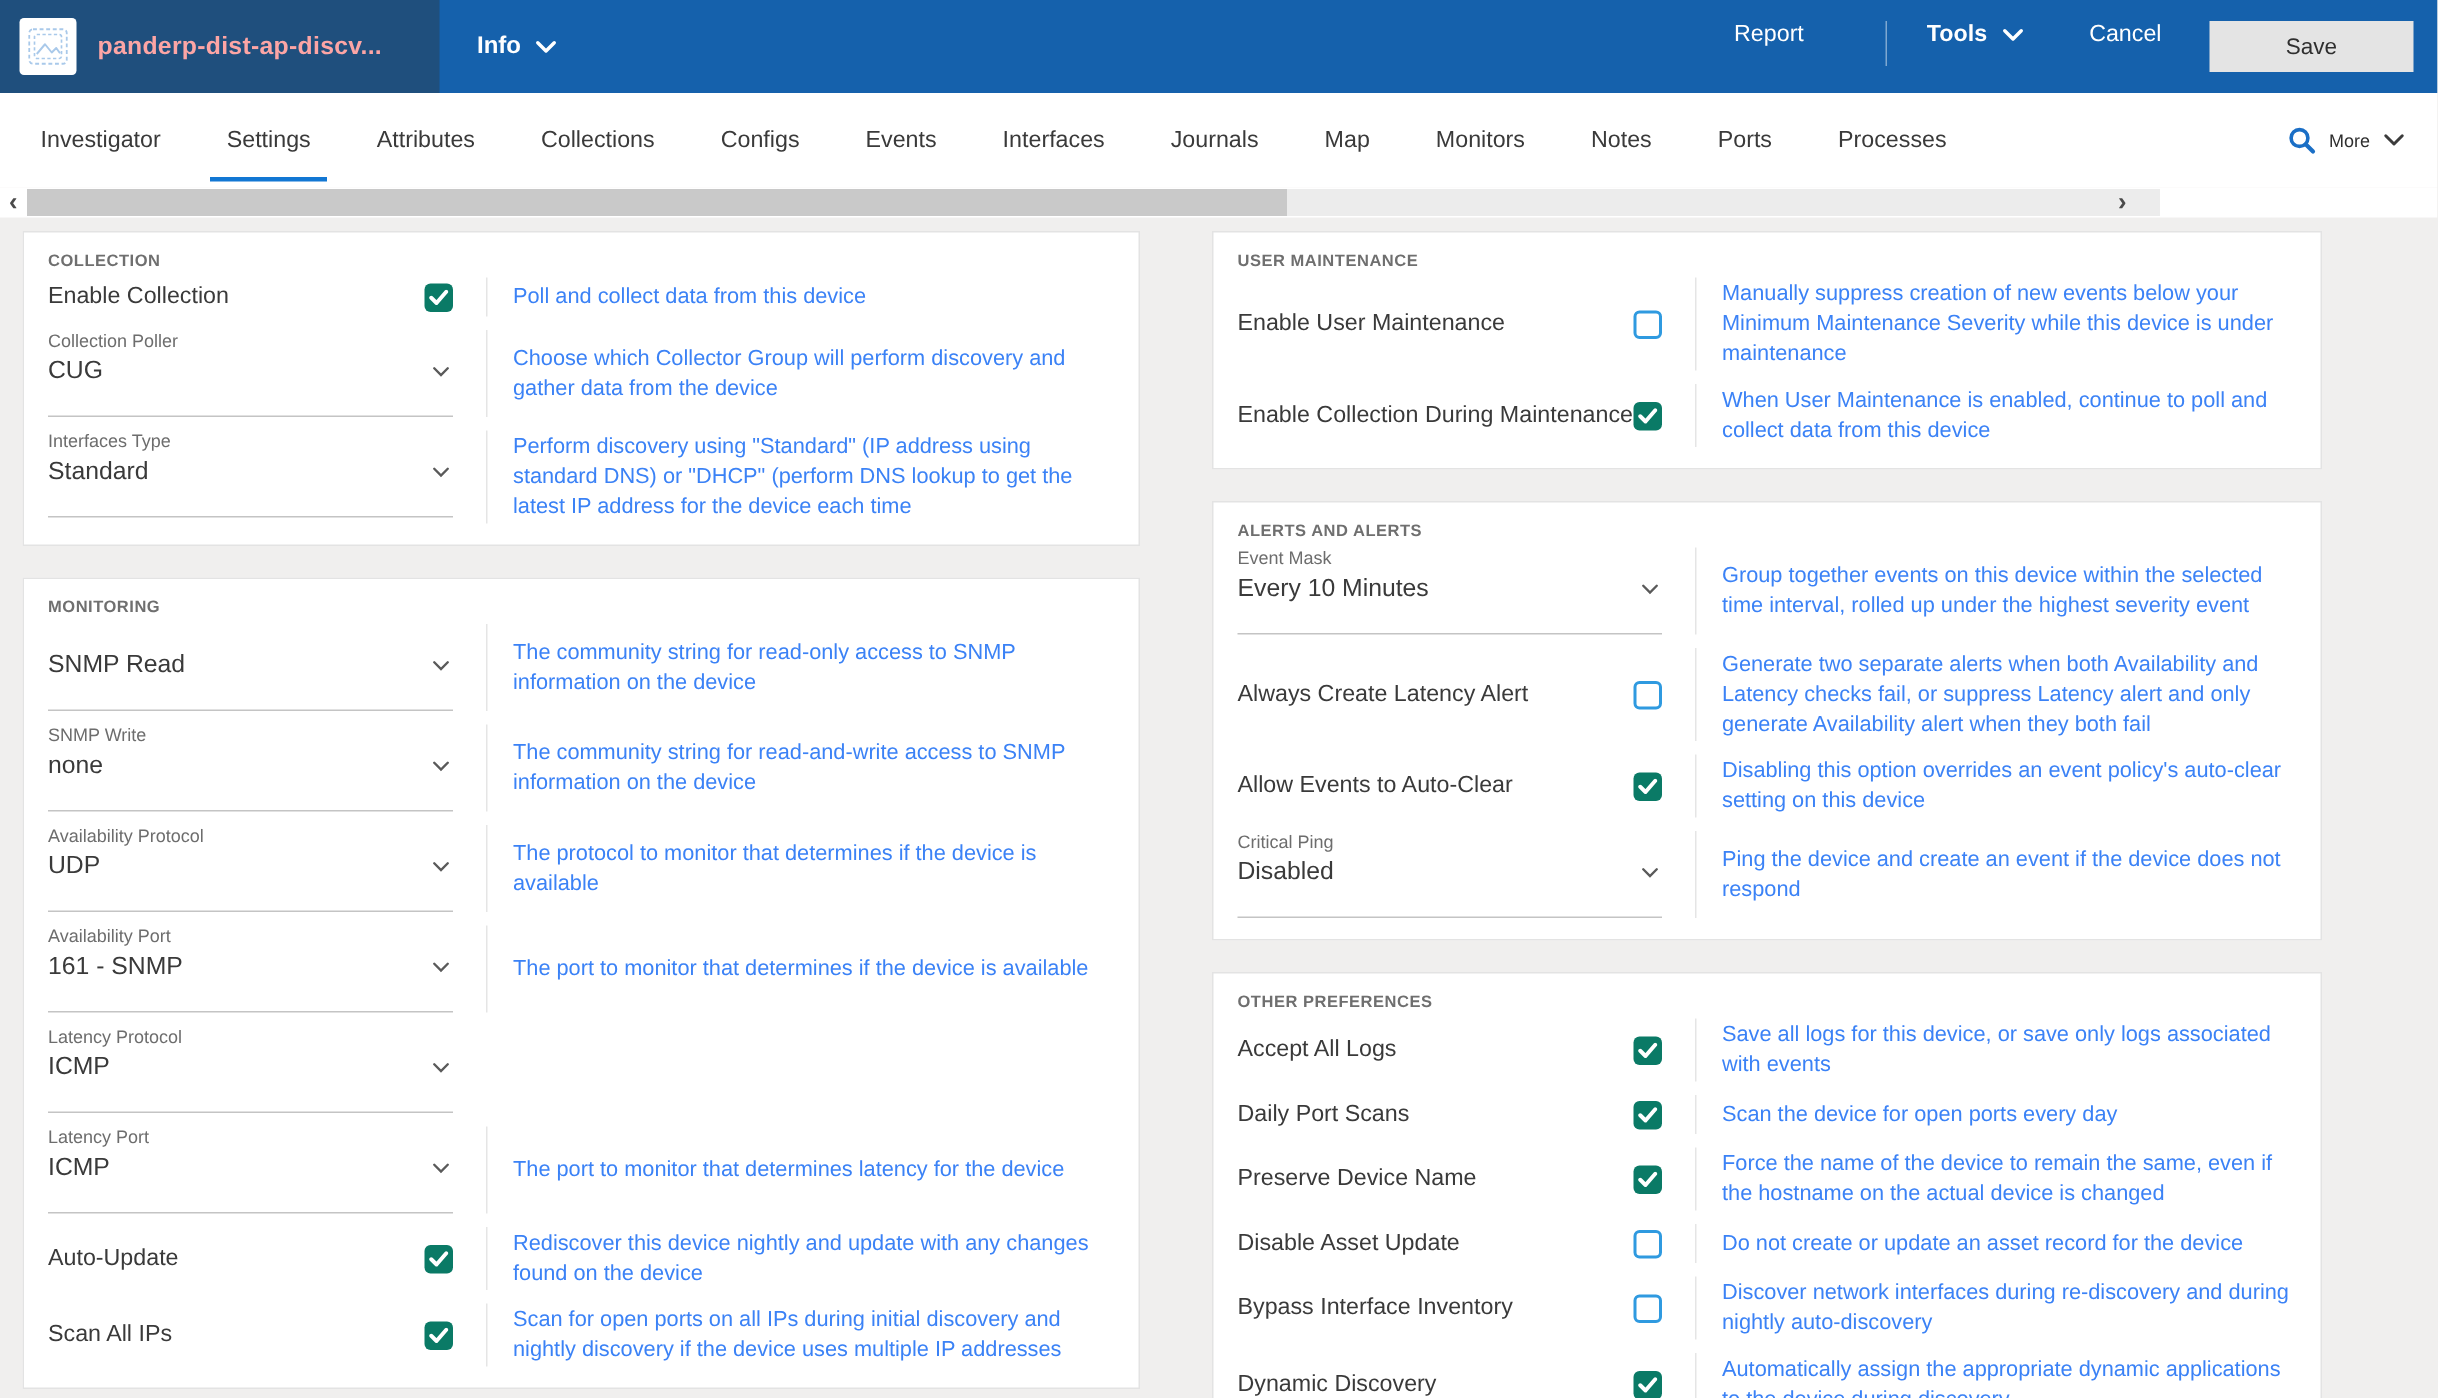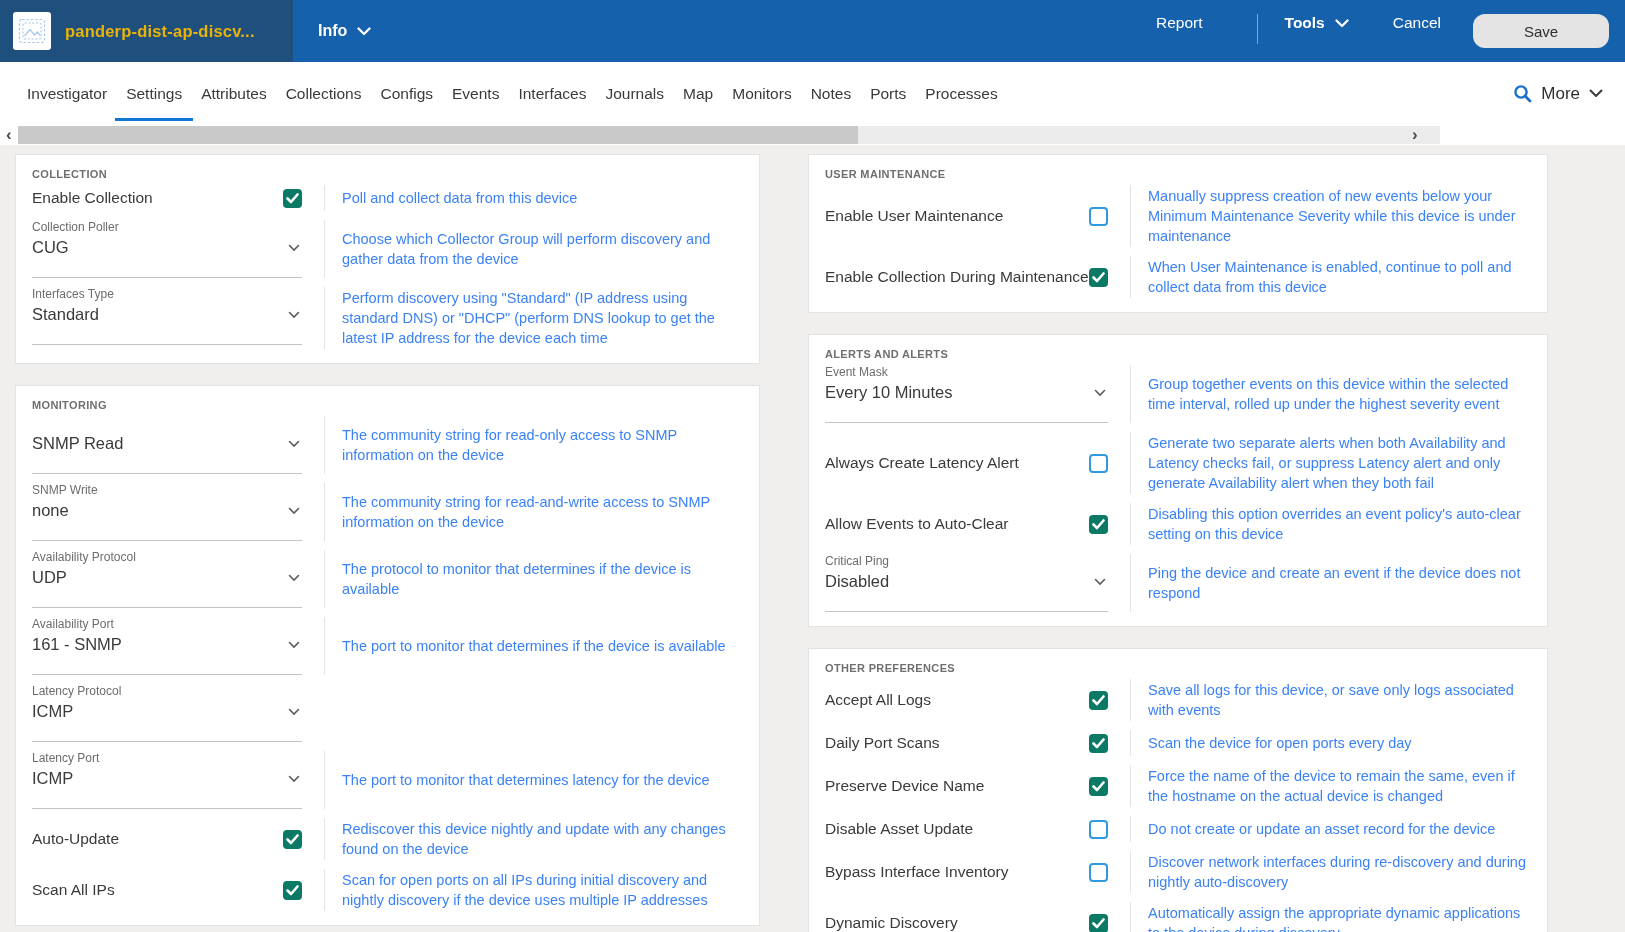--- a/index.html
+++ b/index.html
@@ -7,36 +7,36 @@
   body {
     width:1625px; height:932px; overflow:hidden;
     font-family:"Liberation Sans", sans-serif;
     background:#f0efee;
   }
 
   
   .header { height:62px; background:#1561ac; display:flex; align-items:center; }
   .device-block { width:293px; height:100%; background:#1f4f7d; display:flex; align-items:center; padding-left:13px; flex-shrink:0; }
   .device-icon { width:38px; height:38px; background:#ffffff; border-radius:3px; display:flex; align-items:center; justify-content:center; flex-shrink:0; }
-  .device-name { color:#eab308; font-size:16.5px; font-weight:700; margin-left:14px; letter-spacing:.2px; white-space:nowrap; }
+  .device-name { color:#fca5a5; font-size:16.5px; font-weight:700; margin-left:14px; letter-spacing:.2px; white-space:nowrap; }
   .info-menu { display:flex; align-items:center; gap:10px; color:#ffffff; font-weight:700; font-size:16px; margin-left:25px; cursor:pointer; }
   .header-right { margin-left:auto; display:flex; align-items:flex-start; }
   .header-link { color:#ffffff; font-size:15.5px; cursor:pointer; }
   .hdr-divider { width:1px; height:30px; background:rgba(255,255,255,.45); margin:0 27px; }
   .report { margin-right:27px; }
   .tools { display:flex; align-items:center; gap:10px; font-weight:700; margin-right:44px; }
   .cancel { margin-right:32px; }
-  .save-btn { width:136px; height:34px; background:#e4e4e4; border:none; border-radius:12px; font-size:15px; color:#2f2f2f; margin-right:16px; cursor:pointer; font-family:inherit; }
+  .save-btn { width:136px; height:34px; background:#e4e4e4; border:none; border-radius:0; font-size:15px; color:#2f2f2f; margin-right:16px; cursor:pointer; font-family:inherit; }
 
   
   .tabbar { height:63px; background:#ffffff; display:flex; align-items:center; padding:0 22px 0 27px; }
-  .tabs { display:flex; gap:19px;justify-content:center; }
+  .tabs { display:flex; gap:44px;justify-content:center; }
   .tab { font-size:15.5px; color:#3a3a3a; position:relative; height:63px; display:flex; align-items:center; cursor:pointer; white-space:nowrap; }
   .tab.active::after { content:""; position:absolute; left:-11px; right:-11px; bottom:4px; height:3px; background:#1277d3; }
-  .tab-more { margin-left:auto; display:flex; align-items:center; gap:9px; cursor:pointer; color:#2f2f2f; font-size:17px; }
+  .tab-more { margin-left:auto; display:flex; align-items:center; gap:9px; cursor:pointer; color:#2f2f2f; font-size:12px; }
 
   
   .hscroll { height:20px; background:#ffffff; position:relative; }
   .hs-arrow { position:absolute; top:0; height:19px; display:flex; align-items:center; color:#4a4a4a; font-size:17px; font-weight:700; cursor:pointer; line-height:1; }
   .hs-left { left:6px; }
   .hs-right { left:1412px; z-index:2; }
   .hs-track { position:absolute; left:18px; width:1422px; top:1px; height:18px; background:#ececec; }
   .hs-thumb { position:absolute; left:0; top:0; width:840px; height:18px; background:#c9c9c9; cursor:pointer; }
 
   

